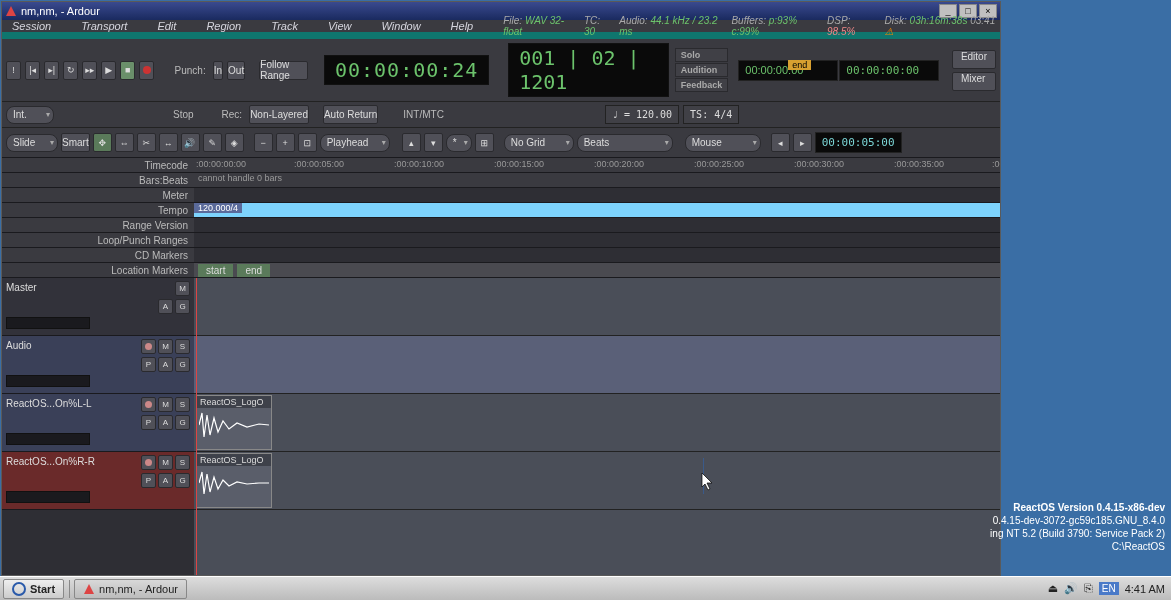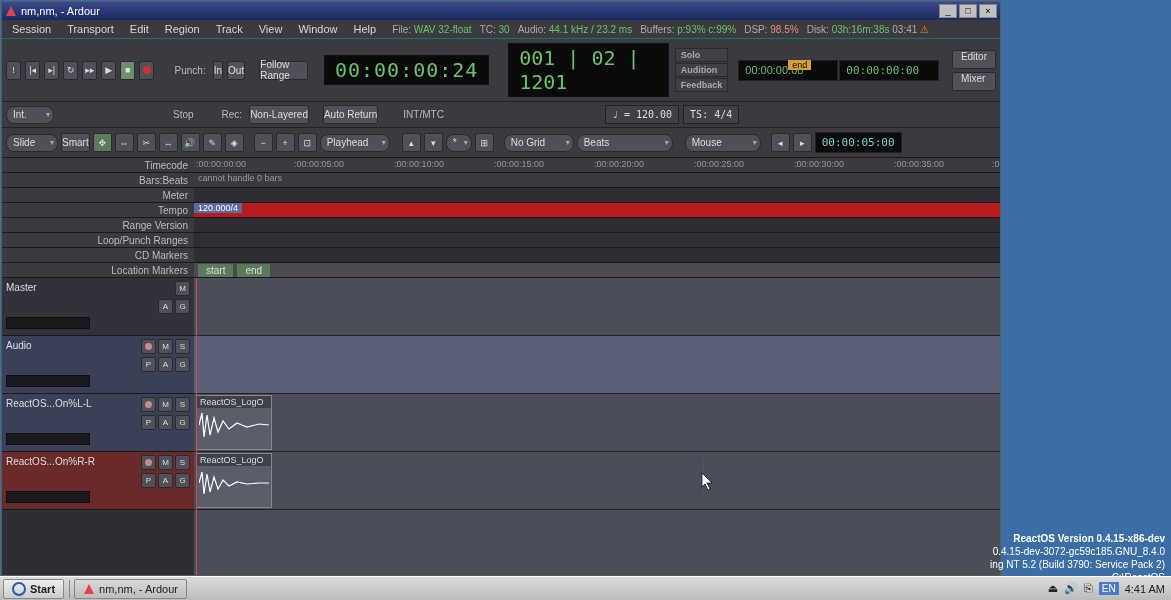--- a/index.html
+++ b/index.html
@@ -2,21 +2,21 @@
 <html><head>
 <meta charset="utf-8">
 <style>
 * { margin:0; padding:0; box-sizing:border-box; font-family:Tahoma,Arial,sans-serif; user-select:none; }
 body { width:1171px; height:600px; background:#3a6ea5; overflow:hidden; font-size:11px; color:#ccc; }
 .window { position:absolute; left:1px; top:1px; width:1000px; height:575px; border:1px solid #5a5a5a; background:#3a3a40; display:flex; flex-direction:column; }
 .titlebar { height:18px; background:linear-gradient(#3a4a8f,#1a2a5f); display:flex; align-items:center; padding:0 3px; color:#fff; font-size:11px; }
 .titlebar .logo { width:12px; height:12px; margin-right:4px; }
 .titlebar .spacer { flex:1; }
 .winbtn { width:18px; height:14px; background:#c0c0c0; border:1px solid #888; margin-left:2px; font-size:9px; text-align:center; line-height:12px; color:#000; }
-.menubar { height:19px; background:#3a3a40; display:flex; align-items:center; padding:0 4px; gap:4px; font-size:11px; color:#d5d5dd; border-bottom:1px solid #0f766e; }
+.menubar { height:19px; background:#3a3a40; display:flex; align-items:center; padding:0 4px; gap:18px; font-size:11px; color:#d5d5dd; border-bottom:7px solid #0f766e;font-style:italic; }
 .menubar .mi { padding:2px 6px; }
 .statusbar { display:flex; align-items:center; gap:8px; font-size:10px; color:#aaa; padding-left:6px; }
 .statusbar .k { color:#aaa; }
 .statusbar .v { color:#6cc36c; }
 .statusbar .w { color:#e88; }
 .toprow { display:flex; align-items:center; padding:4px; gap:4px; background:#3a3a40; border-bottom:1px solid #222; }
 .ibtn { width:19px; height:19px; background:#505058; border:1px solid #2a2a2e; border-radius:2px; display:flex; align-items:center; justify-content:center; font-size:9px; color:#ddd; }
 .ibtn.record { background:#505058; }
 .ibtn.record::after { content:""; width:8px; height:8px; border-radius:50%; background:#c33; }
 .lbl { font-size:10px; color:#bbb; padding:0 3px; }
@@ -57,21 +57,21 @@
 .th.left { height:58px; background:#3a4058; }
 .th.right { height:58px; background:#6a2a2a; }
 .fader { position:absolute; left:4px; bottom:6px; width:84px; height:12px; background:#1a1a1e; border:1px solid #111; }
 .meter { position:absolute; right:-7px; top:4px; bottom:4px; width:4px; background:#1a1a1e; }
 .meter.lit { background:linear-gradient(#3c3,#ae3); }
 .region { position:absolute; background:#5a5e6a; border:1px solid #888; }
 .region .rname { font-size:9px; color:#ddd; padding:1px 3px; background:rgba(0,0,0,.3); }
 .wave { position:absolute; left:2px; right:2px; bottom:4px; top:14px; }
 .playhead { position:absolute; left:0; top:0; bottom:0; width:1px; background:#d44; z-index:5; }
 .cursor { position:absolute; width:16px; height:20px; pointer-events:none; z-index:10; }
-.desktop-info { position:absolute; right:6px; bottom:16px; text-align:right; color:#fff; font-size:10px; line-height:13px; }
+.desktop-info { position:absolute; right:6px; bottom:47px; text-align:right; color:#fff; font-size:10px; line-height:13px; }
 .taskbar { position:absolute; left:0; right:0; bottom:0; height:24px; background:linear-gradient(#ddd,#bbb); border-top:1px solid #fff; display:flex; align-items:center; font-size:11px; color:#222; }
 .start { height:20px; margin:0 3px; padding:0 8px; background:linear-gradient(#eee,#ccc); border:1px solid #888; border-radius:2px; display:flex; align-items:center; font-weight:bold; gap:4px; }
 .taskbtn { height:20px; margin:0 2px; padding:0 8px; background:linear-gradient(#d8d8d8,#bcbcbc); border:1px solid #888; border-radius:2px; display:flex; align-items:center; gap:4px; }
 .tray { margin-left:auto; display:flex; align-items:center; gap:6px; padding-right:6px; }
 svg { display:block; }
 </style>
 </head>
 <body>
 
 <div class="window">
@@ -205,21 +205,21 @@
         </div>
       <div class="ruler-row">
           <div class="ruler-label">Bars:Beats</div>
           <div class="ruler-body"><span style="padding-left:4px">cannot handle 0 bars</span></div>
         </div>
       <div class="ruler-row">
           <div class="ruler-label">Meter</div>
         </div>
       <div class="ruler-row">
           <div class="ruler-label">Tempo</div>
-          <div class="ruler-body" style="background:#b91c1c"><span style="padding:0 4px;background:#5a6a9a;color:#fff">120.000/4</span></div>
+          <div class="ruler-body" style="background:#7dd3fc"><span style="padding:0 4px;background:#5a6a9a;color:#fff">120.000/4</span></div>
         </div>
       <div class="ruler-row">
           <div class="ruler-label">Range Version</div>
           <div class="ruler-body dark"></div>
         </div>
       <div class="ruler-row">
           <div class="ruler-label">Loop/Punch Ranges</div>
           <div class="ruler-body dark"></div>
         </div>
       <div class="ruler-row">

